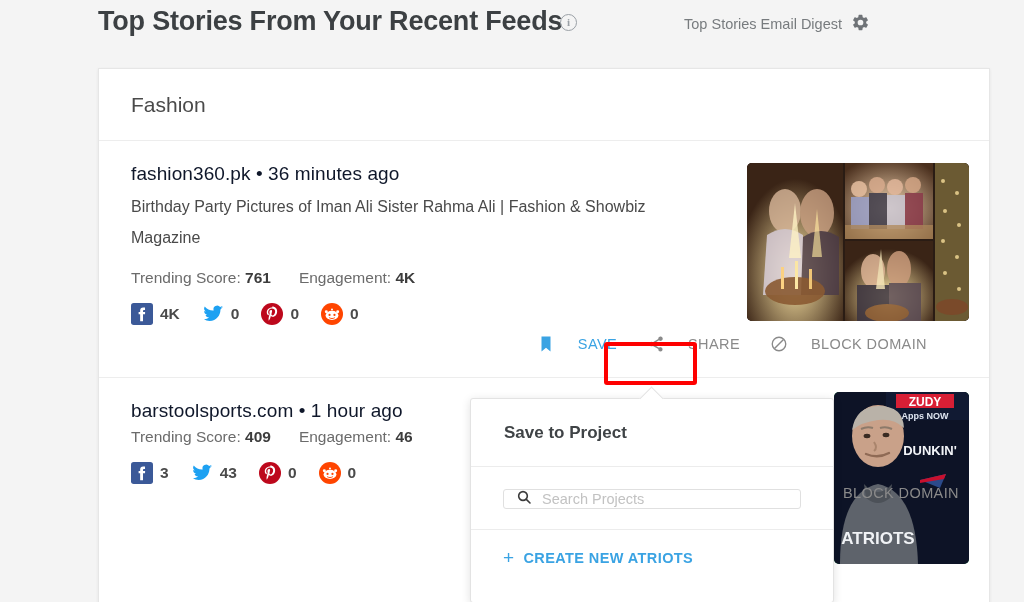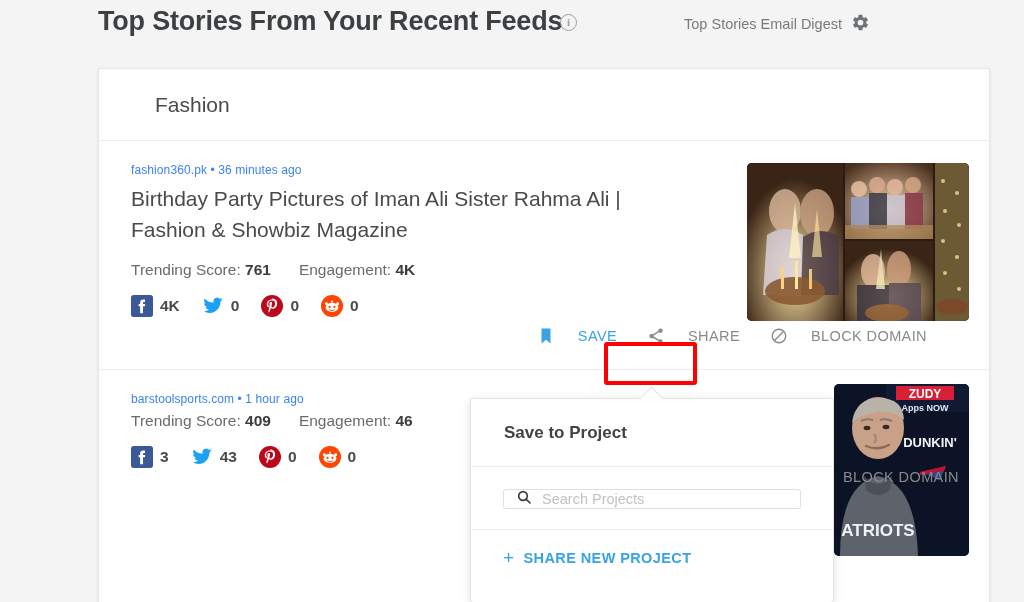--- a/index.html
+++ b/index.html
@@ -46,35 +46,35 @@
     border-bottom: none;
     box-shadow: 0 1px 3px rgba(0,0,0,0.07);
     overflow: visible;
   }
 
   .card-head {
     height: 72px; display: flex; align-items: center;
     padding-left: 32px;
     border-bottom: 1px solid #ededed;
   }
-  .card-head-title { font-size: 21px; color: #4a4a4a; margin-left: 24px; }
+  .card-head-title { font-size: 21px; color: #4a4a4a; }
 
   
   .article {
     position: relative;
     padding: 22px 32px 18px 32px;
   }
   .article.second { border-top: 1px solid #ededed; }
 
   .art-meta {
-    font-size: 12px; color: #3b82f6; margin-bottom: 6px;
+    font-size: 19px; color: #0f172a; margin-bottom: 6px;
     letter-spacing: .1px;
   }
   .art-title {
-    font-size: 21px; color: #4a4a4a; line-height: 31px;
+    font-size: 16px; color: #4a4a4a; line-height: 31px;
     max-width: 540px; margin-bottom: 16px;
   }
   .art-stats {
     font-size: 15.5px; color: #6b6b6b; margin-bottom: 16px;
     display: flex; gap: 28px;
   }
   .art-stats b { color: #3c3c3c; font-weight: bold; }
 
   .socials { display: flex; align-items: center; gap: 22px; }
   .social { display: flex; align-items: center; gap: 7px; }
@@ -433,17 +433,17 @@
           <svg viewBox="0 0 24 24" width="16" height="16" fill="none" stroke="#3b3b3b" stroke-width="2.4">
               <circle cx="10.5" cy="10.5" r="6.5"></circle>
               <line x1="15.5" y1="15.5" x2="21" y2="21" stroke-linecap="round"></line>
             </svg>
         </span>
         <input type="text" placeholder="Search Projects" style="">
       </div>
     </div>
     <div class="pop-create">
       <span class="plus">+</span>
-      <span>SHARE NEW PROJECT</span>
+      <span>CREATE NEW ATRIOTS</span>
     </div>
   </div>
 
 </div>
 
 </body></html>

